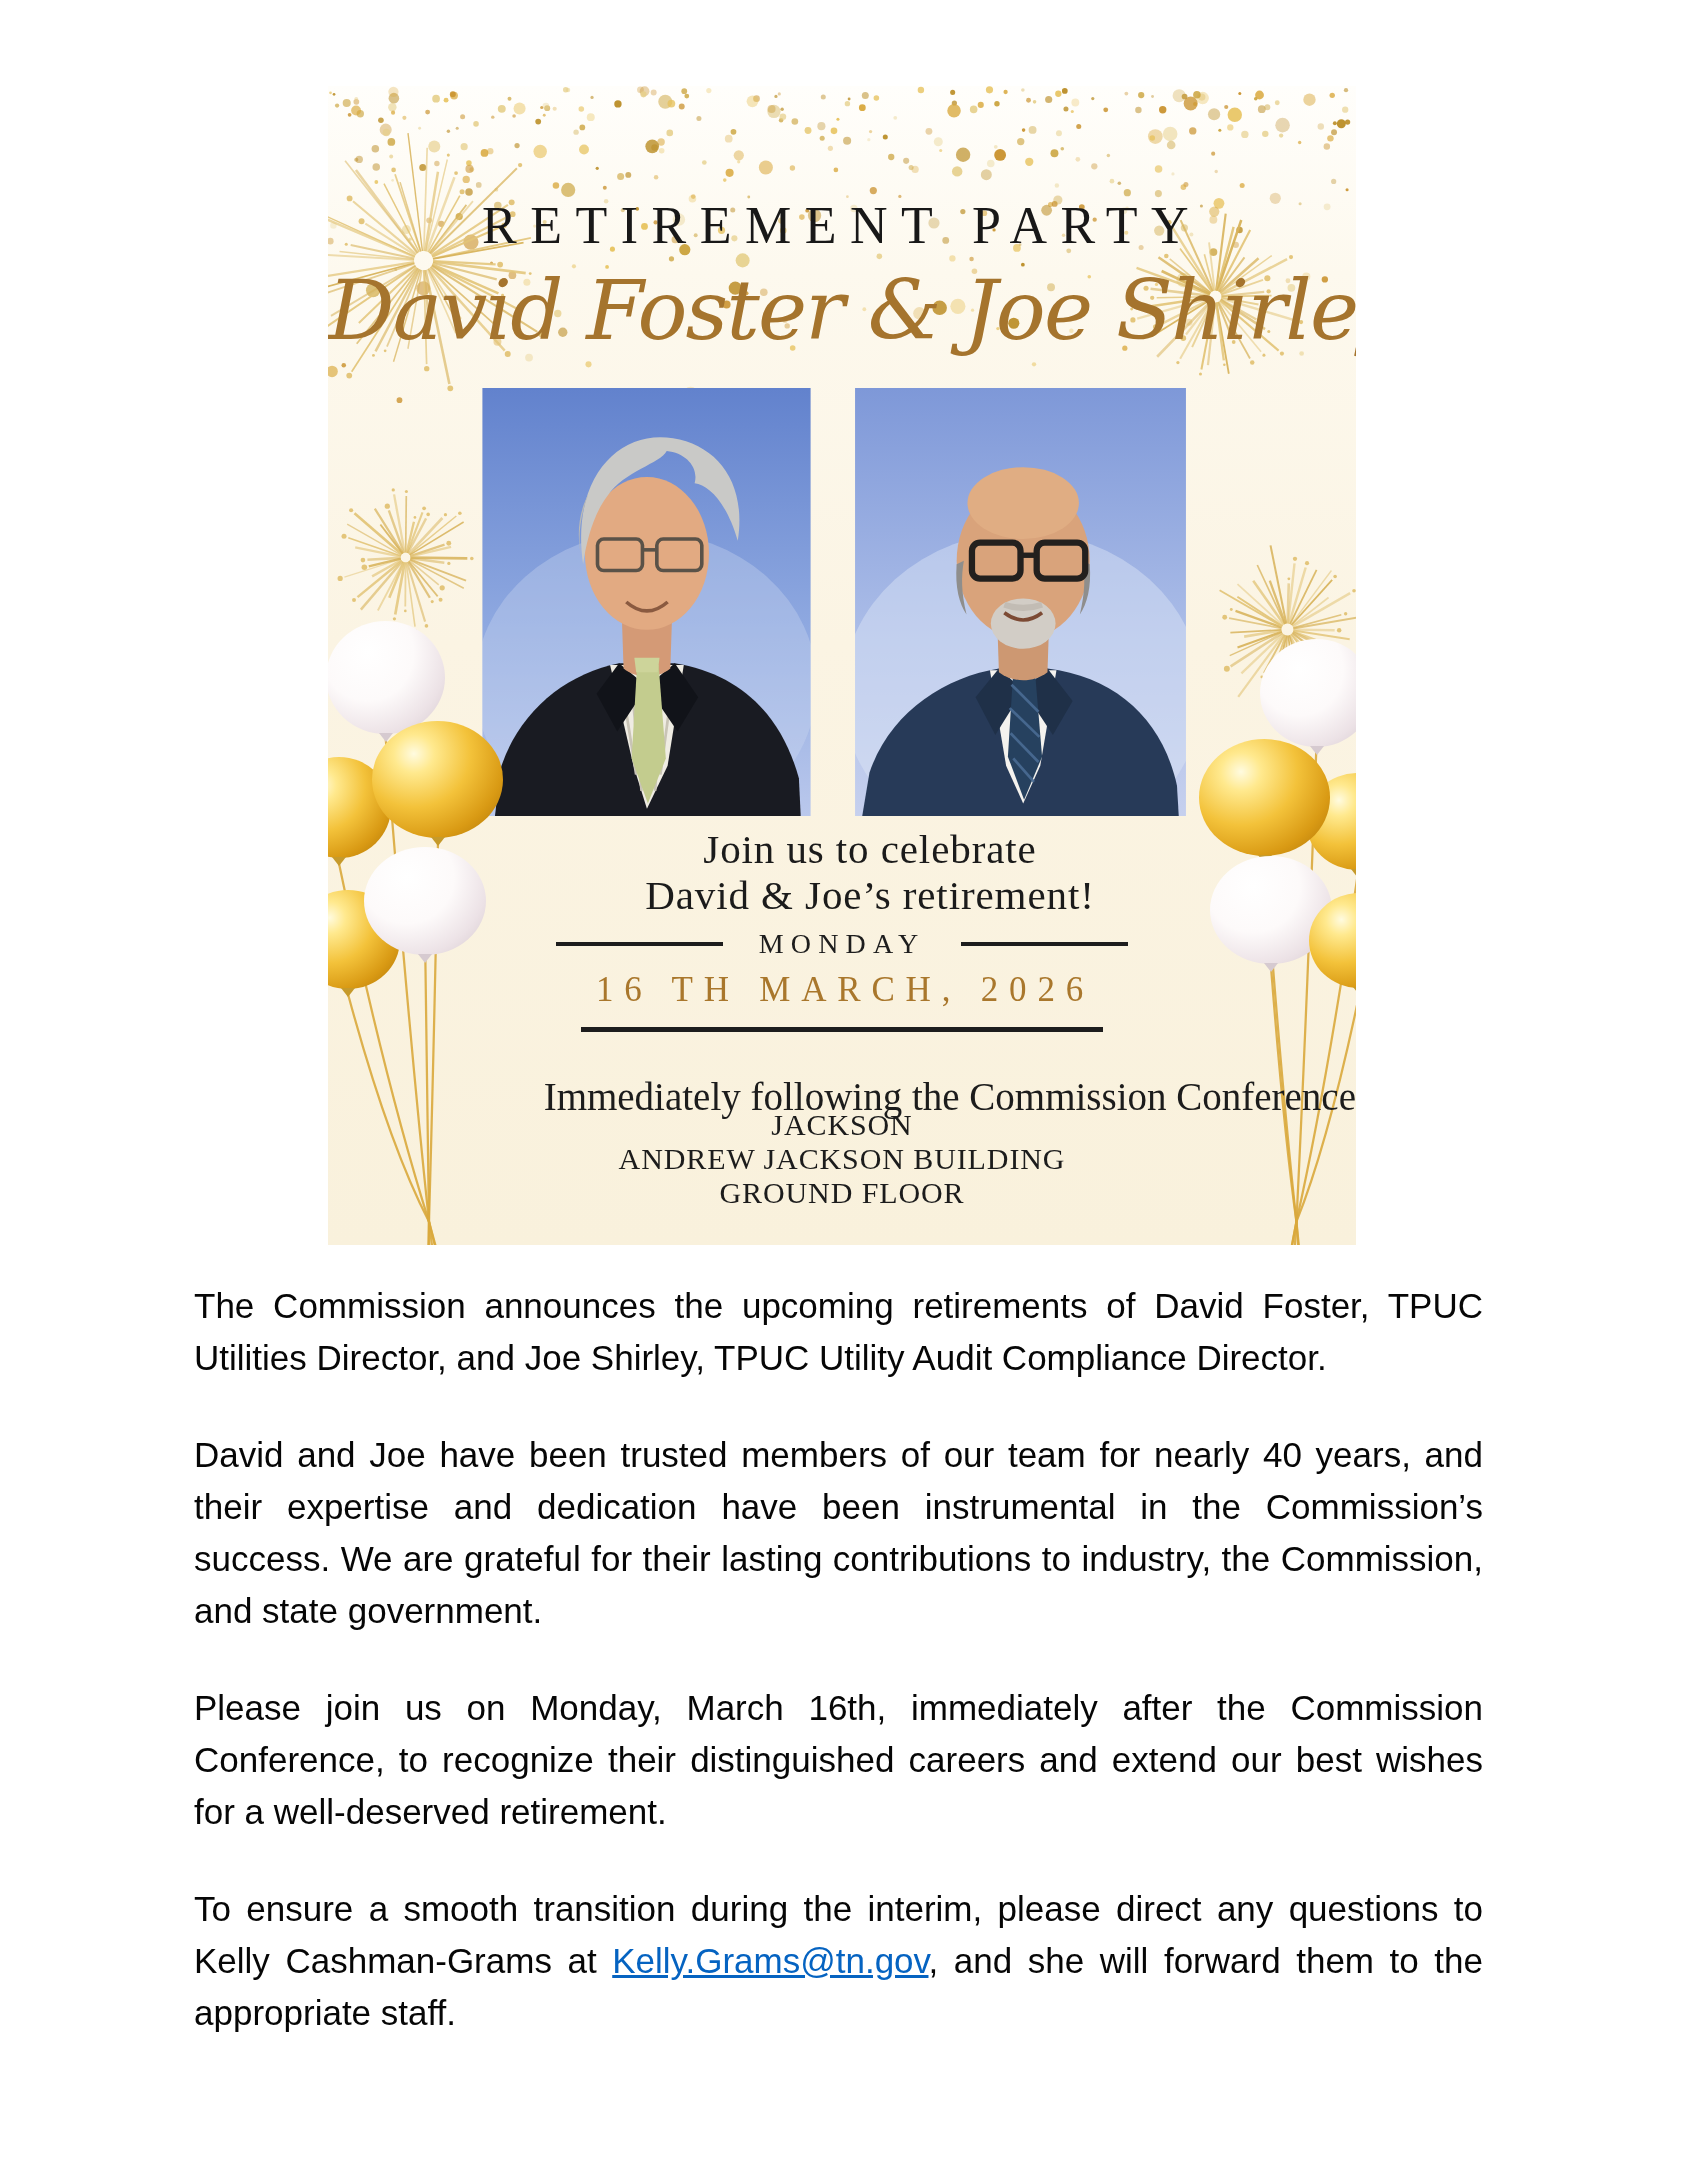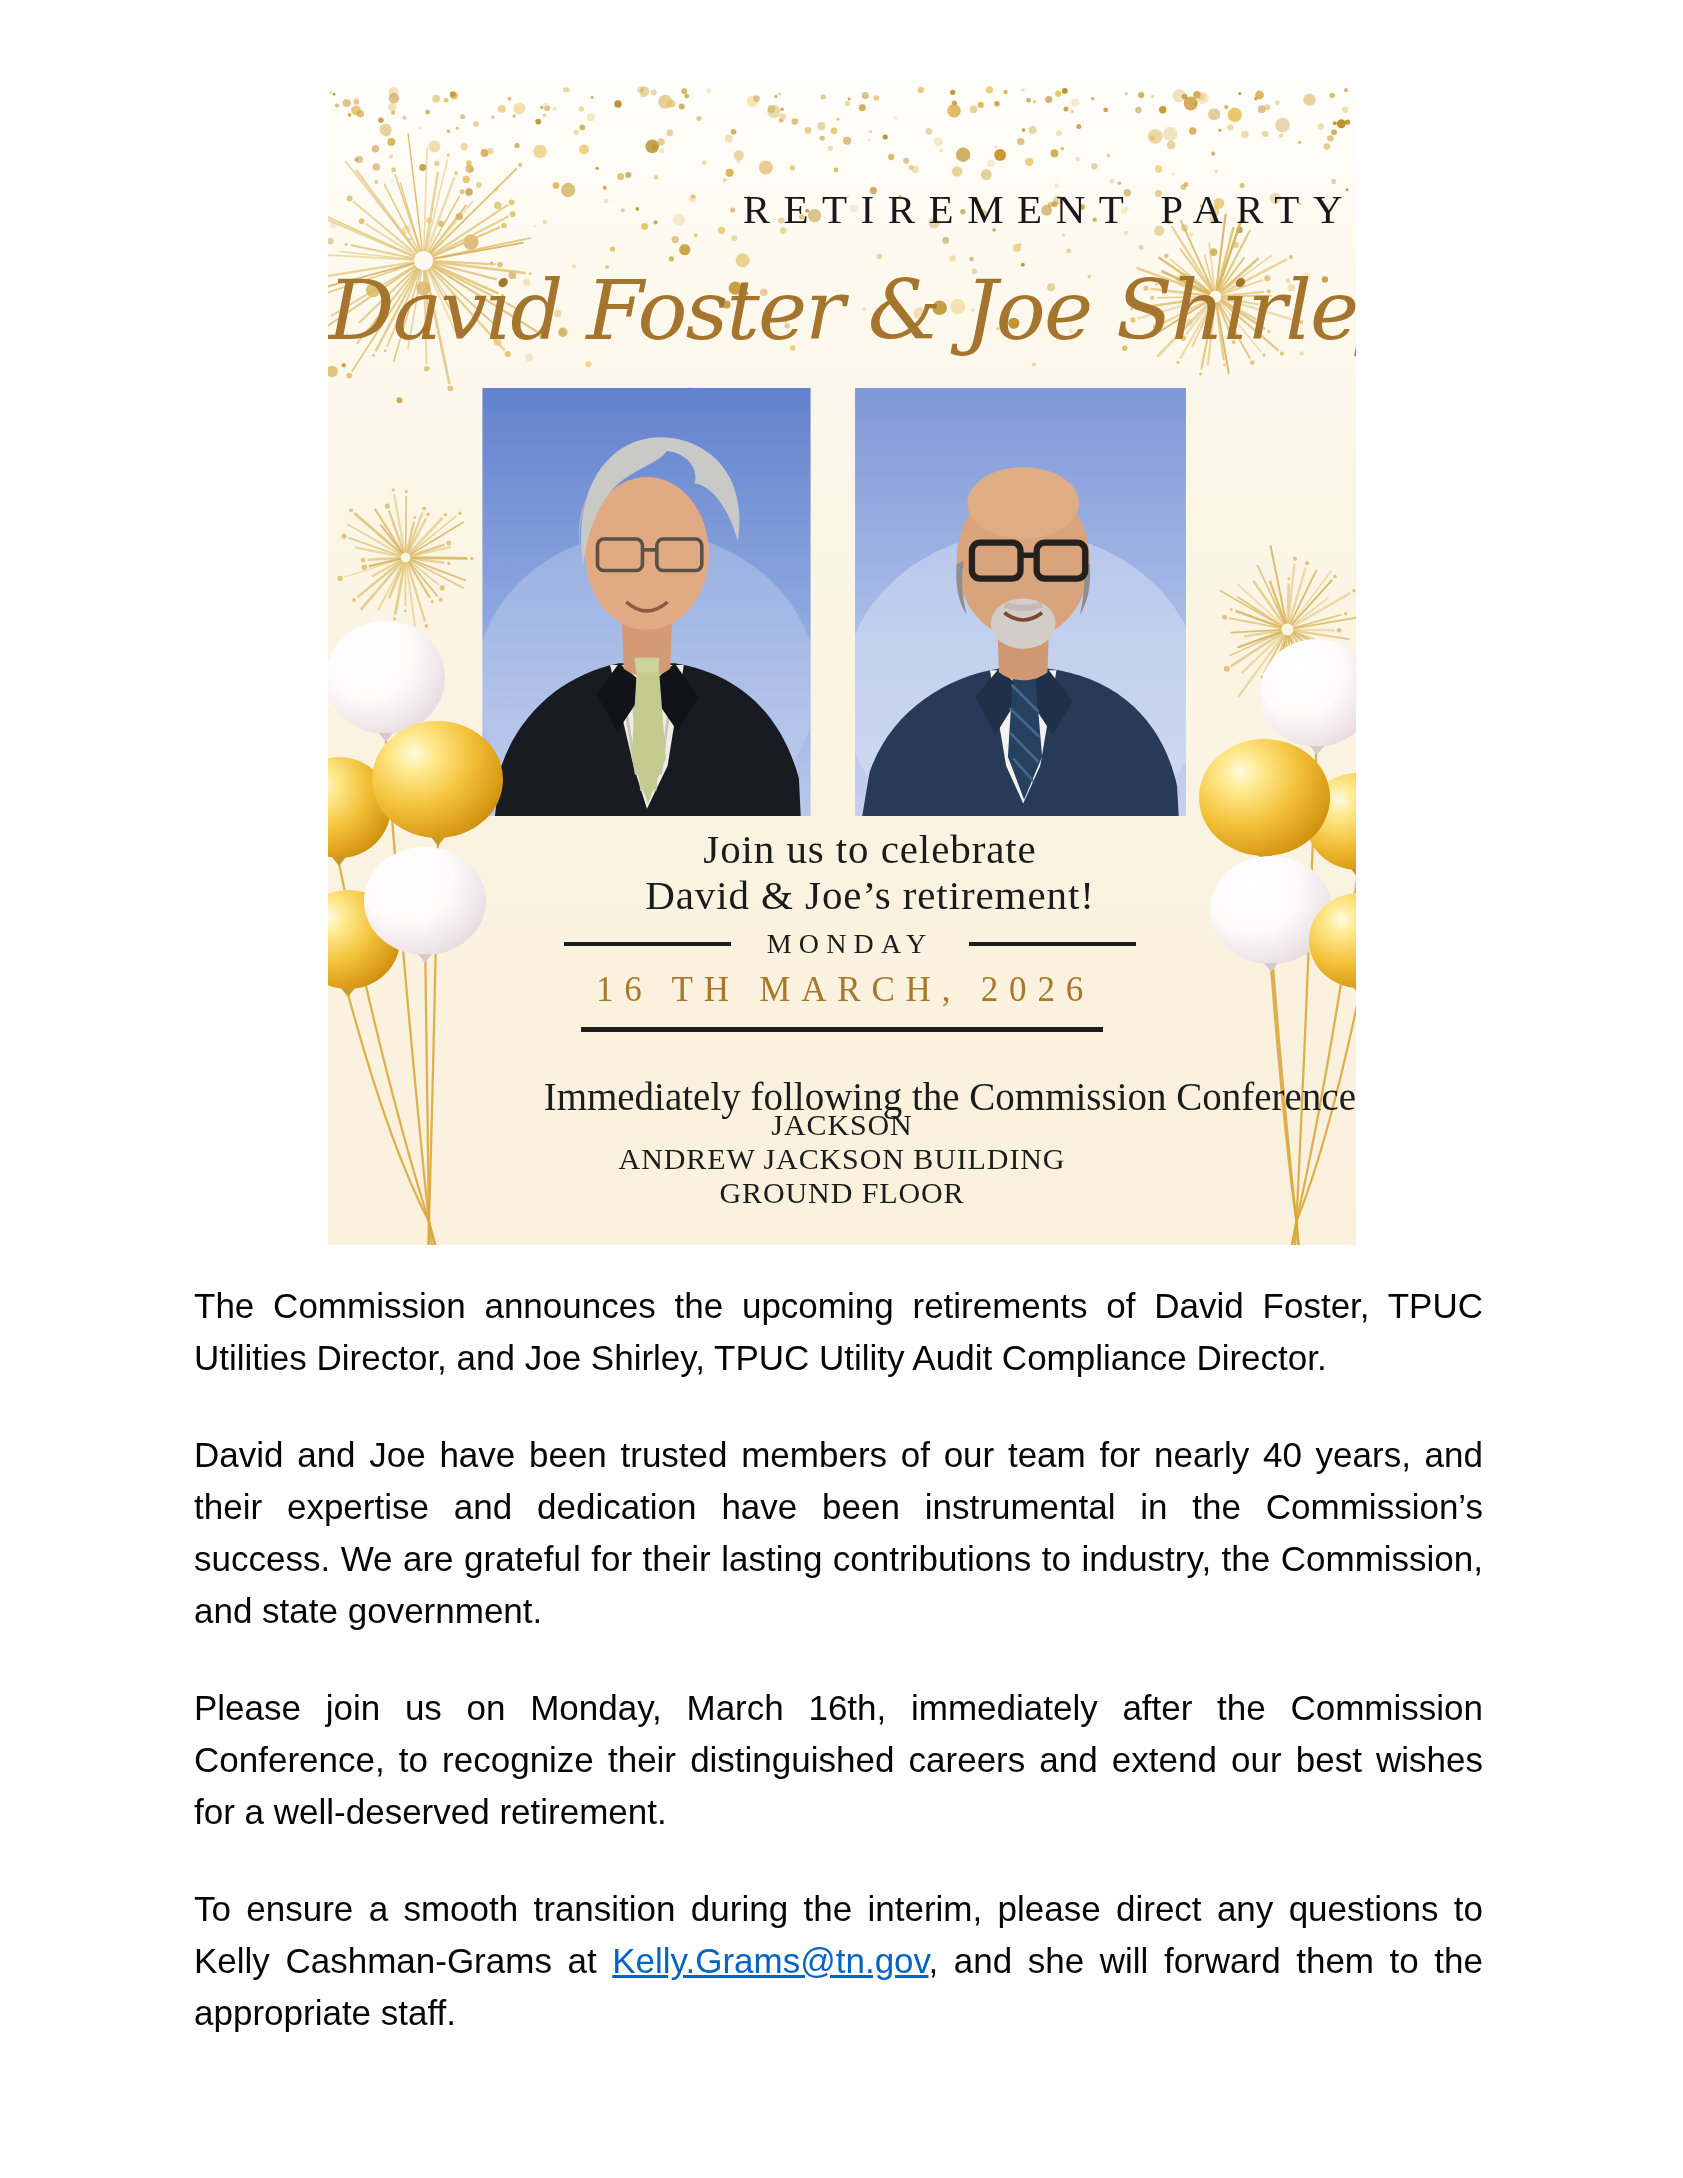--- a/index.html
+++ b/index.html
@@ -8,42 +8,42 @@
     font-family:"Liberation Sans",sans-serif;color:#060606;overflow:hidden;
   }
   
   .flyer{
     position:absolute;left:328px;top:86px;width:1028px;height:1159px;
     background:linear-gradient(180deg,#fffefb 0%,#fdf9ee 16%,#fbf4e3 48%,#f9f1dc 100%);
     overflow:hidden;
   }
   .flyer-deco{position:absolute;left:0;top:0;width:1028px;height:1159px;z-index:1;}
   .eyebrow{
-    position:absolute;left:0;top:99px;width:100%;text-align:right;z-index:2;
+    position:absolute;left:0;top:110px;width:100%;text-align:center;z-index:2;
     font-family:"Liberation Serif","DejaVu Serif",serif;
-    font-size:41px;letter-spacing:13.5px;color:#181818;font-weight:500;
+    font-size:52px;letter-spacing:13.5px;color:#181818;font-weight:500;
   }
   .names{
     position:absolute;left:0;top:176px;width:100%;text-align:center;z-index:2;
     font-family:"DejaVu Serif",serif;font-style:italic;
     font-size:83px;color:#a5742d;white-space:nowrap;letter-spacing:-1.8px;
   }
   .photo{
     position:absolute;top:302px;height:428px;z-index:2;overflow:hidden;
   }
   .photo.david{left:154px;width:329px;}
   .photo.joe{left:527px;width:331px;}
   .photo svg{display:block;width:100%;height:100%;}
   .join{
     position:absolute;left:0;top:740px;width:100%;text-align:center;z-index:2;
     font-family:"Liberation Serif","DejaVu Serif",serif;
     font-size:41px;line-height:46px;color:#1b1b1b;letter-spacing:0.9px;padding-left:28px;
   }
   .monday-row{
-    position:absolute;left:8px;top:842px;width:100%;z-index:2;
+    position:absolute;left:0;top:842px;width:100%;z-index:2;
     display:flex;align-items:center;justify-content:center;gap:36px;
   }
   .monday-row .bar{width:167px;height:3.6px;background:#1d1d1d;}
   .monday{
     font-family:"Liberation Serif",serif;font-size:28px;letter-spacing:7.2px;color:#1d1d1d;
   }
   .date{
     position:absolute;left:3px;top:884px;width:100%;text-align:center;z-index:2;
     font-family:"Liberation Serif",serif;font-size:35px;letter-spacing:10.8px;color:#a9772c;
   }

